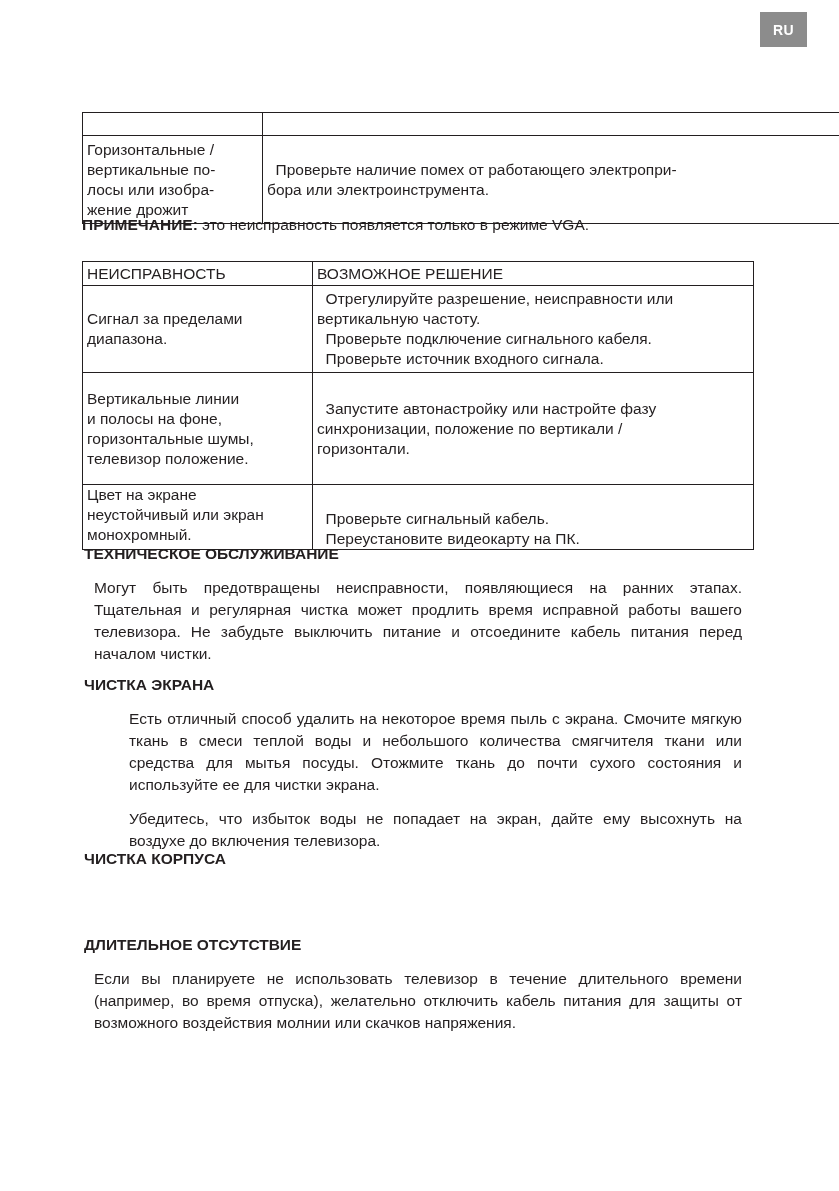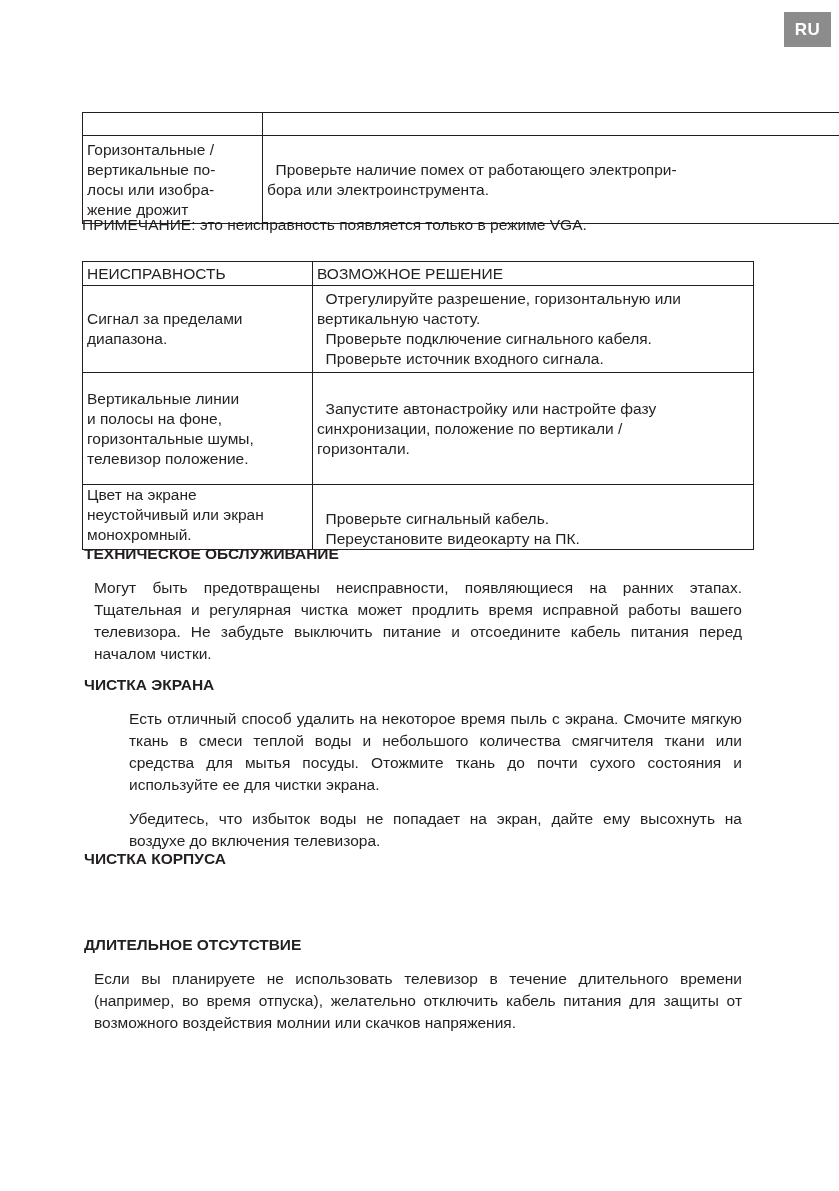--- a/index.html
+++ b/index.html
@@ -1,33 +1,33 @@
 <!DOCTYPE html>
 <html><head>
 <meta charset="utf-8">
 <style>
   html, body { margin: 0; padding: 0; }
   body {
     width: 839px; height: 1191px; background: #ffffff; position: relative; overflow: hidden;
     font-family: "Liberation Sans", sans-serif; color: #231f20;
   }
   .lang-tab {
-    position: absolute; left: 784px; top: 12px; width: 47px; height: 35px;
-    background: #8c8c8c; color: #ffffff; font-weight: bold; font-size: 17px;
+    position: absolute; left: 760px; top: 12px; width: 47px; height: 35px;
+    background: #8c8c8c; color: #ffffff; font-weight: bold; font-size: 14px;
     display: flex; align-items: center; justify-content: center; letter-spacing: 0.5px;
   }
   .tbl { position: absolute; left: 82px; border-collapse: collapse; font-size: 15.5px; line-height: 20px; }
   .tbl td { border: 1.3px solid #231f20; vertical-align: middle; padding: 0 4px; }
   .t1 { top: 86px; width: 810px; margin-top: 26px; }
   .t1 .c1 { width: 171px; }
   .t2 { top: 261px; width: 672px; }
   .t2 .c1 { width: 221px; margin-top: 20px; }
   .cell-lines div { white-space: nowrap; }
   .note { position: absolute; left: 82px; top: 216px; font-size: 15.5px; }
-  .note b { font-weight: normal; }
+  .note b { font-weight: bold; }
   .section { position: absolute; left: 82px; width: 672px; font-size: 15.5px; line-height: 22px; }
   .section h3 { margin: 2px; font-size: 15.5px; font-weight: bold; line-height: 22px; }
   .section p { margin: 12px; text-align: justify; text-align-last: left; }
   .section .ind { padding-left: 35px; }
 </style>
 </head>
 <body>
 
 <div class="lang-tab">RU</div>
 
@@ -61,21 +61,21 @@
       <tr style="height:24px">
     <td class="c1">НЕИСПРАВНОСТЬ</td>
     <td>ВОЗМОЖНОЕ РЕШЕНИЕ</td>
   </tr>
   <tr style="height:87px">
     <td class="c1 cell-lines">
       <div>Сигнал за пределами</div>
       <div>диапазона.</div>
     </td>
     <td class="cell-lines">
-      <div style="white-space:pre">  Отрегулируйте разрешение, горизонтальную или</div>
+      <div style="white-space:pre">  Отрегулируйте разрешение, неисправности или</div>
       <div>вертикальную частоту.</div>
       <div style="white-space:pre">  Проверьте подключение сигнального кабеля.</div>
       <div style="white-space:pre">  Проверьте источник входного сигнала.</div>
     </td>
   </tr>
   <tr style="height:112px">
     <td class="c1 cell-lines">
       <div>Вертикальные линии</div>
       <div>и полосы на фоне,</div>
       <div>горизонтальные шумы,</div>

